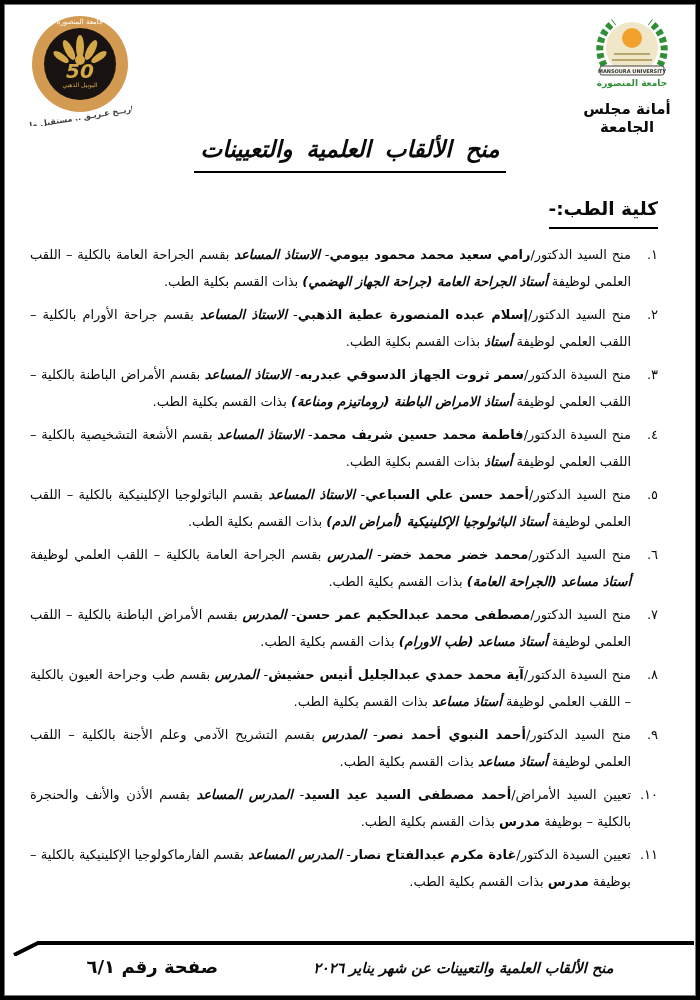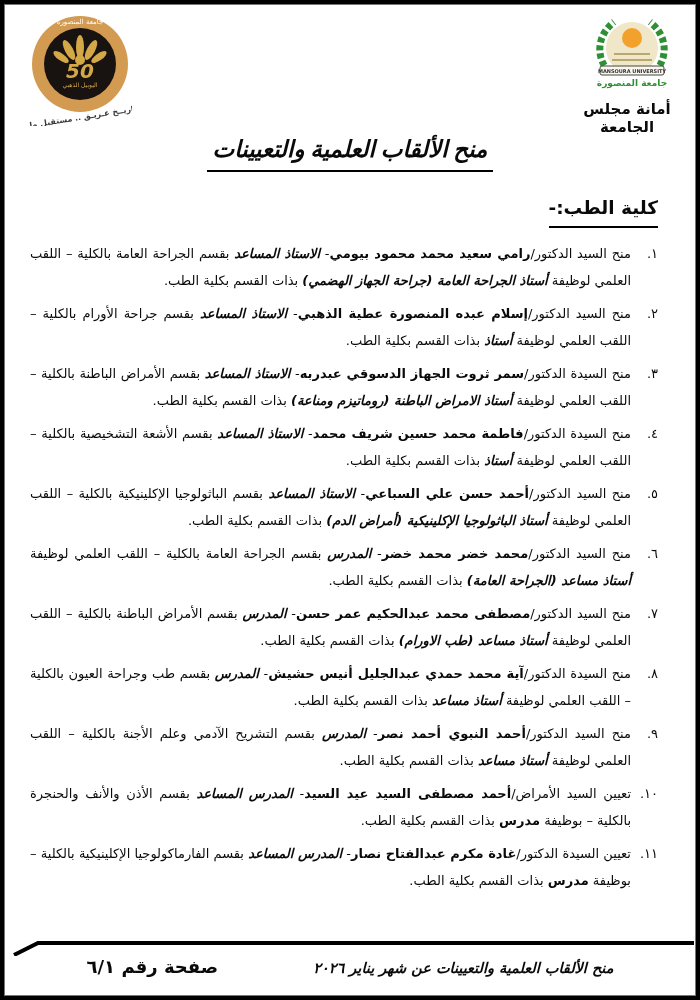--- a/index.html
+++ b/index.html
@@ -14,21 +14,21 @@
   .logo-left{position:absolute;top:10px;left:24px;width:104px;height:112px;}
   .logo-right{position:absolute;top:10px;right:16px;width:96px;height:80px;}
   .secretariat{
     position:absolute;top:96px;right:14px;width:110px;text-align:center;
     font-weight:bold;font-size:15px;direction:rtl;
   }
   
   .title-block{direction:rtl;text-align:center;margin-top:10px;}
   .title-line{
     display:inline-block;font-size:23px;font-weight:bold;
-    font-family:Liberation Serif, serif;font-style:italic;
+    font-family:Liberation Mono, monospace;font-style:italic;
     border-bottom:2px solid #000;padding:0 6px 7px 6px;margin-bottom:13px;
   }
   
   .content{direction:rtl;padding:0 38px 0 26px;}
   .section-heading{
     display:inline-block;font-size:18.5px;font-weight:bold;
     border-bottom:2.5px solid #000;padding-bottom:8px;margin:12px 0 12px 0;
   }
   
   .items{font-size:13px;}

